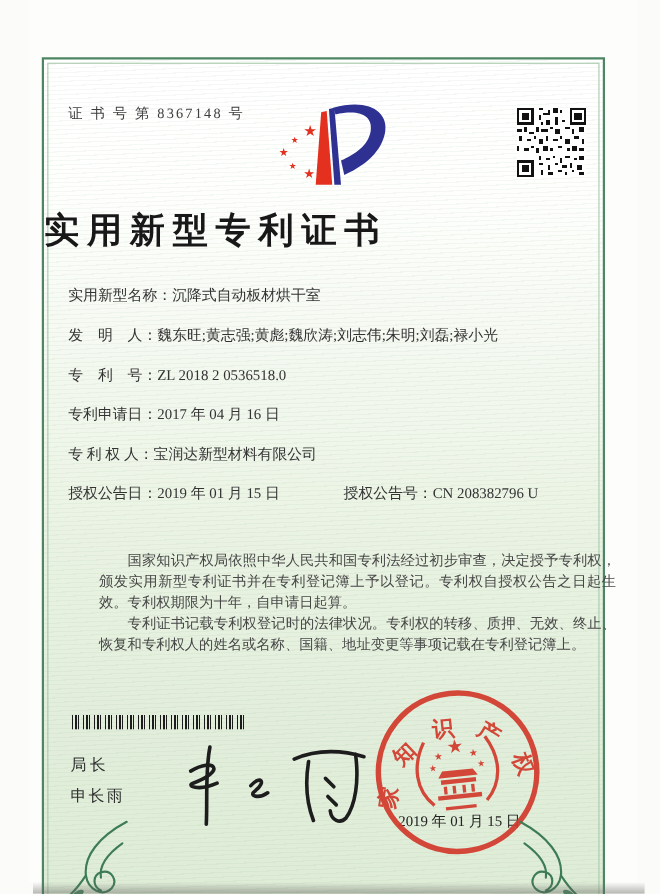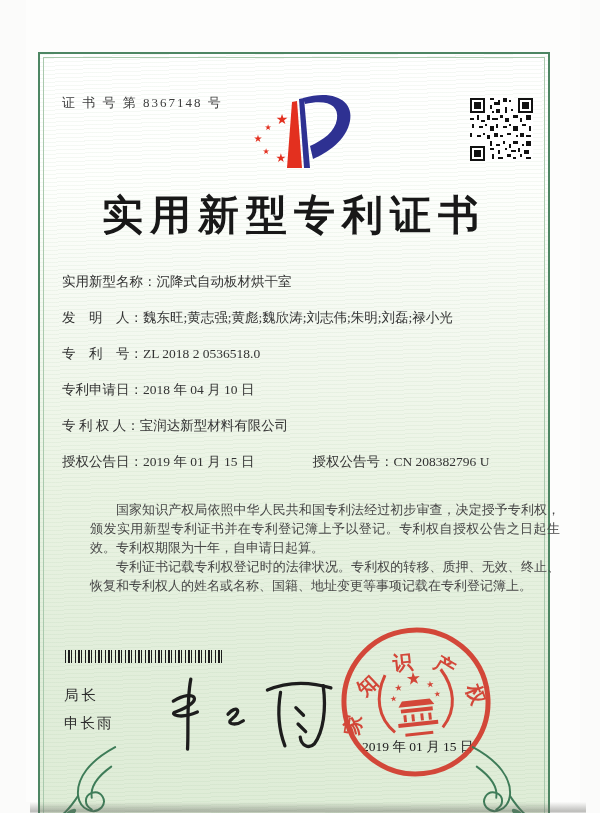--- a/index.html
+++ b/index.html
@@ -30,24 +30,24 @@
     position:absolute;inset:0;
     background:repeating-linear-gradient(178deg,rgba(110,160,110,0.07) 0 1px,rgba(255,255,255,0) 1px 4px);
     pointer-events:none;
   }
   .cert-no{
     position:absolute;left:22px;top:40px;font-size:13px;color:#3c3c3c;letter-spacing:2px;
   }
   .logo{position:absolute;left:204px;top:32px;width:120px;height:90px;}
   .qr{position:absolute;left:430px;top:44px;width:63px;height:63px;}
   .title{
-    position:absolute;left:0;top:134px;width:100%;text-align:center;
-    font-size:41px;font-weight:600;color:#181818;letter-spacing:7px;white-space:nowrap;
-  }
-  .fields{position:absolute;left:22px;top:204px;right:18px;margin-top:13px;}
+    position:absolute;left:0;top:134px;width:100%;text-align:left;
+    font-size:32px;font-weight:600;color:#181818;letter-spacing:7px;white-space:nowrap;
+  }
+  .fields{position:absolute;left:22px;top:204px;right:18px;}
   .frow{line-height:22px;margin-bottom:14px;font-size:13.5px;color:#333;white-space:nowrap;}
   .flabel{color:#333;}
   .fvalue{color:#333;}
   .grant-gap{display:inline-block;width:58px;}
   .paras{position:absolute;left:22px;top:446px;width:470px;font-size:13px;line-height:19px;color:#474747;text-align:justify;margin-left:28px;}
   .paras p{margin:0;text-indent:2em;}
   .barcode{
     position:absolute;left:25px;top:596px;width:158px;height:13px;
     background:repeating-linear-gradient(90deg,#1c1c1c 0 1px,transparent 1px 3px,#1c1c1c 3px 5px,transparent 5px 6px,#1c1c1c 6px 7px,transparent 7px 10px);
   }
@@ -98,21 +98,21 @@
         <path d="M9 0h2v1h-2zM13 1h1v2h-1zM9 3h1v2h-1zM11 2h2v1h-2zM15 0h2v2h-2zM18 1h1v1h-1zM10 6h1v1h-1zM12 5h2v2h-2zM16 4h1v3h-1zM19 5h1v1h-1zM0 9h2v1h-2zM3 8h1v2h-1zM5 10h2v1h-2zM8 8h1v2h-1zM10 9h3v1h-3zM14 8h1v1h-1zM16 9h2v2h-2zM20 8h2v1h-2zM23 9h1v2h-1zM26 8h2v2h-2zM1 12h1v2h-1zM4 13h2v1h-2zM7 12h1v1h-1zM9 13h2v2h-2zM12 12h1v2h-1zM15 13h2v1h-2zM18 12h1v1h-1zM20 13h2v2h-2zM24 12h2v1h-2zM27 13h1v2h-1zM0 16h1v2h-1zM3 17h2v1h-2zM6 16h1v1h-1zM8 17h1v2h-1zM11 16h2v2h-2zM14 17h1v1h-1zM17 16h2v1h-2zM21 17h1v1h-1zM23 16h2v2h-2zM26 17h2v1h-2zM9 20h1v2h-1zM12 21h2v1h-2zM15 20h1v1h-1zM18 21h1v2h-1zM20 20h2v1h-2zM24 21h1v1h-1zM26 20h2v2h-2zM9 23h2v1h-2zM13 24h1v2h-1zM16 23h1v1h-1zM19 24h2v1h-2zM22 23h1v2h-1zM25 24h2v2h-2zM10 26h1v2h-1zM13 27h2v1h-2zM17 26h2v1h-2zM20 27h1v1h-1zM23 26h1v1h-1zM26 27h2v1h-2z"></path>
       </g>
     </svg>
 
     <div class="title">实用新型专利证书</div>
 
     <div class="fields">
       <div class="frow"><span class="flabel">实用新型名称：</span><span class="fvalue">沉降式自动板材烘干室</span></div>
       <div class="frow"><span class="flabel">发　明　人：</span><span class="fvalue">魏东旺;黄志强;黄彪;魏欣涛;刘志伟;朱明;刘磊;禄小光</span></div>
       <div class="frow"><span class="flabel">专　利　号：</span><span class="fvalue">ZL 2018 2 0536518.0</span></div>
-      <div class="frow"><span class="flabel">专利申请日：</span><span class="fvalue">2018 年 04 月 10 日</span></div>
+      <div class="frow"><span class="flabel">专利申请日：</span><span class="fvalue">2017 年 04 月 16 日</span></div>
       <div class="frow"><span class="flabel">专 利 权 人：</span><span class="fvalue">宝润达新型材料有限公司</span></div>
       <div class="frow">
         <span class="flabel">授权公告日：</span><span class="fvalue">2019 年 01 月 15 日</span><span class="grant-gap"></span><span class="flabel">授权公告号：</span><span class="fvalue">CN 208382796 U</span>
       </div>
     </div>
 
     <div class="paras">
       <p>国家知识产权局依照中华人民共和国专利法经过初步审查，决定授予专利权，颁发实用新型专利证书并在专利登记簿上予以登记。专利权自授权公告之日起生效。专利权期限为十年，自申请日起算。</p>
       <p>专利证书记载专利权登记时的法律状况。专利权的转移、质押、无效、终止、恢复和专利权人的姓名或名称、国籍、地址变更等事项记载在专利登记簿上。</p>
     </div>

